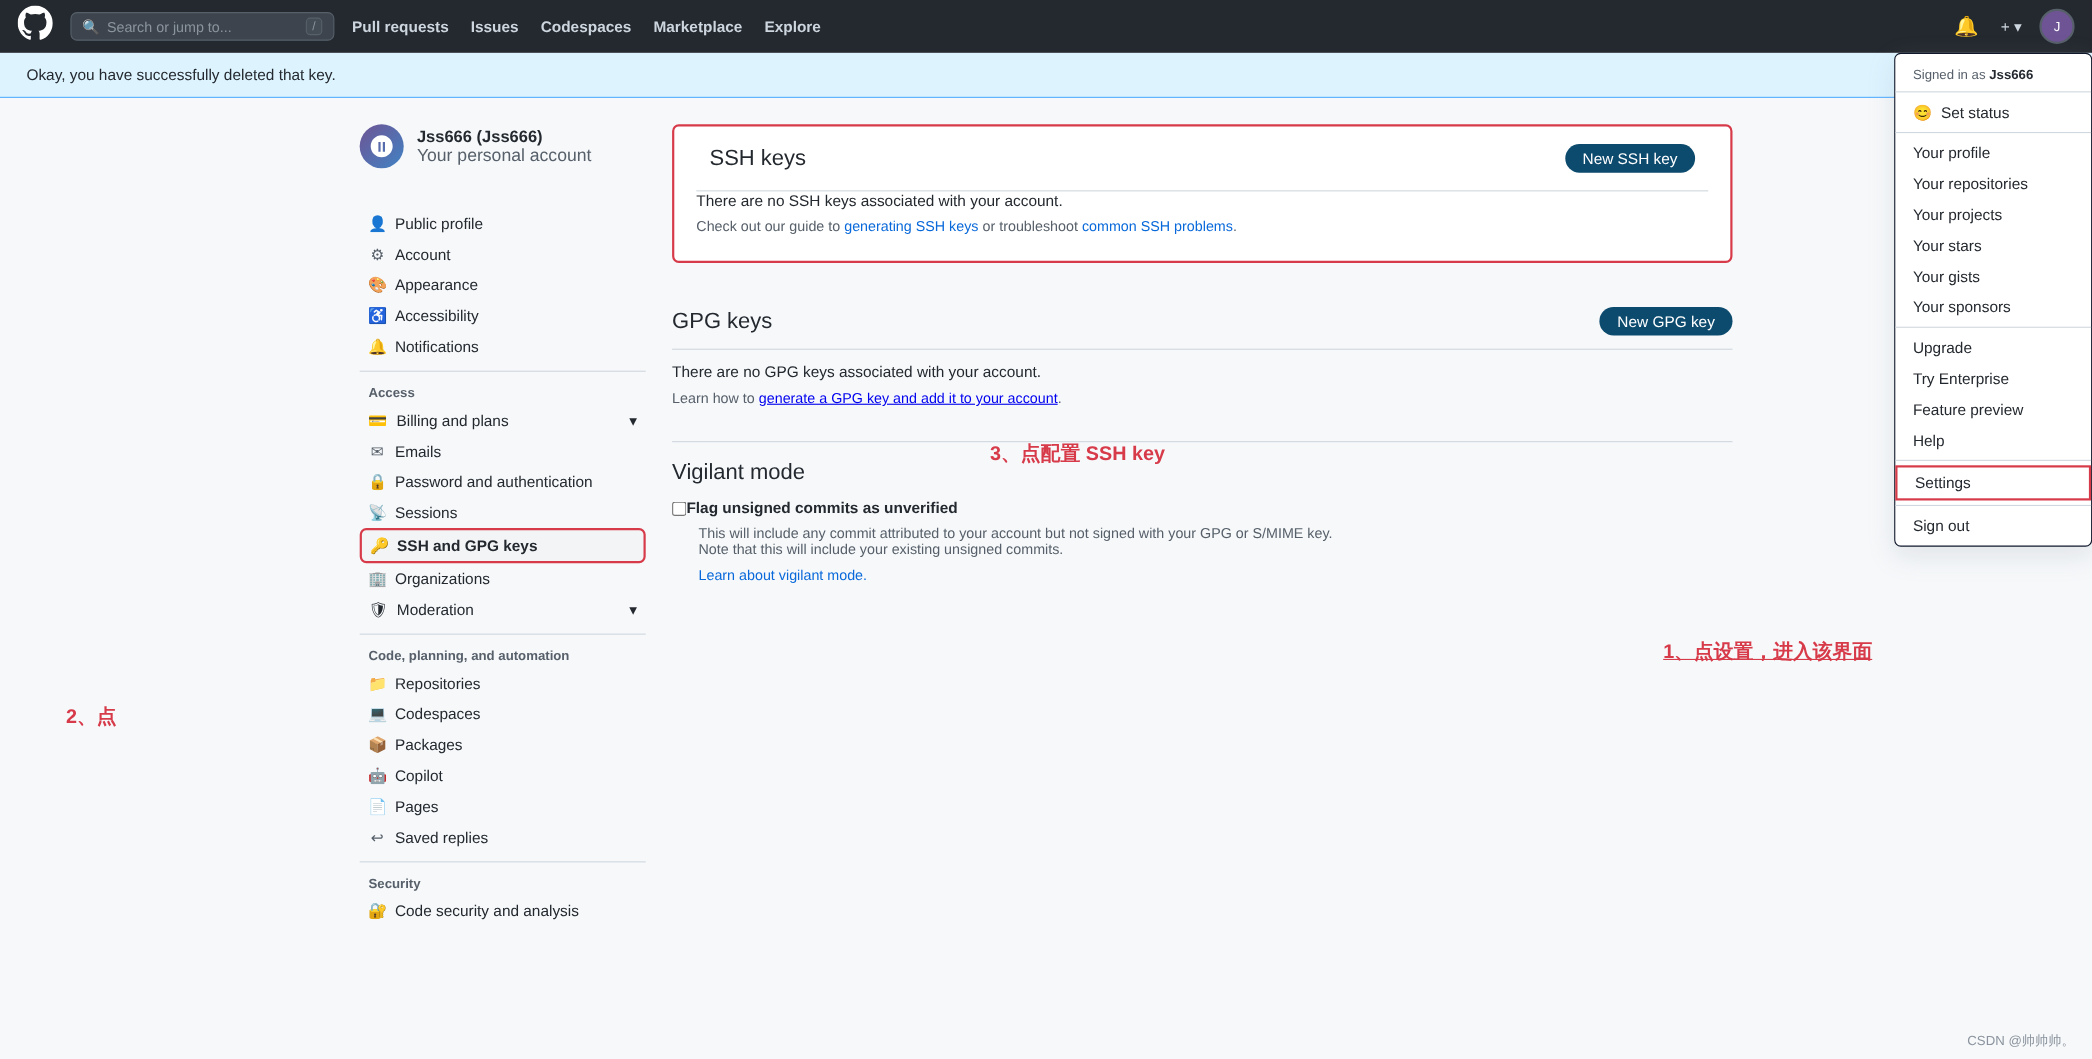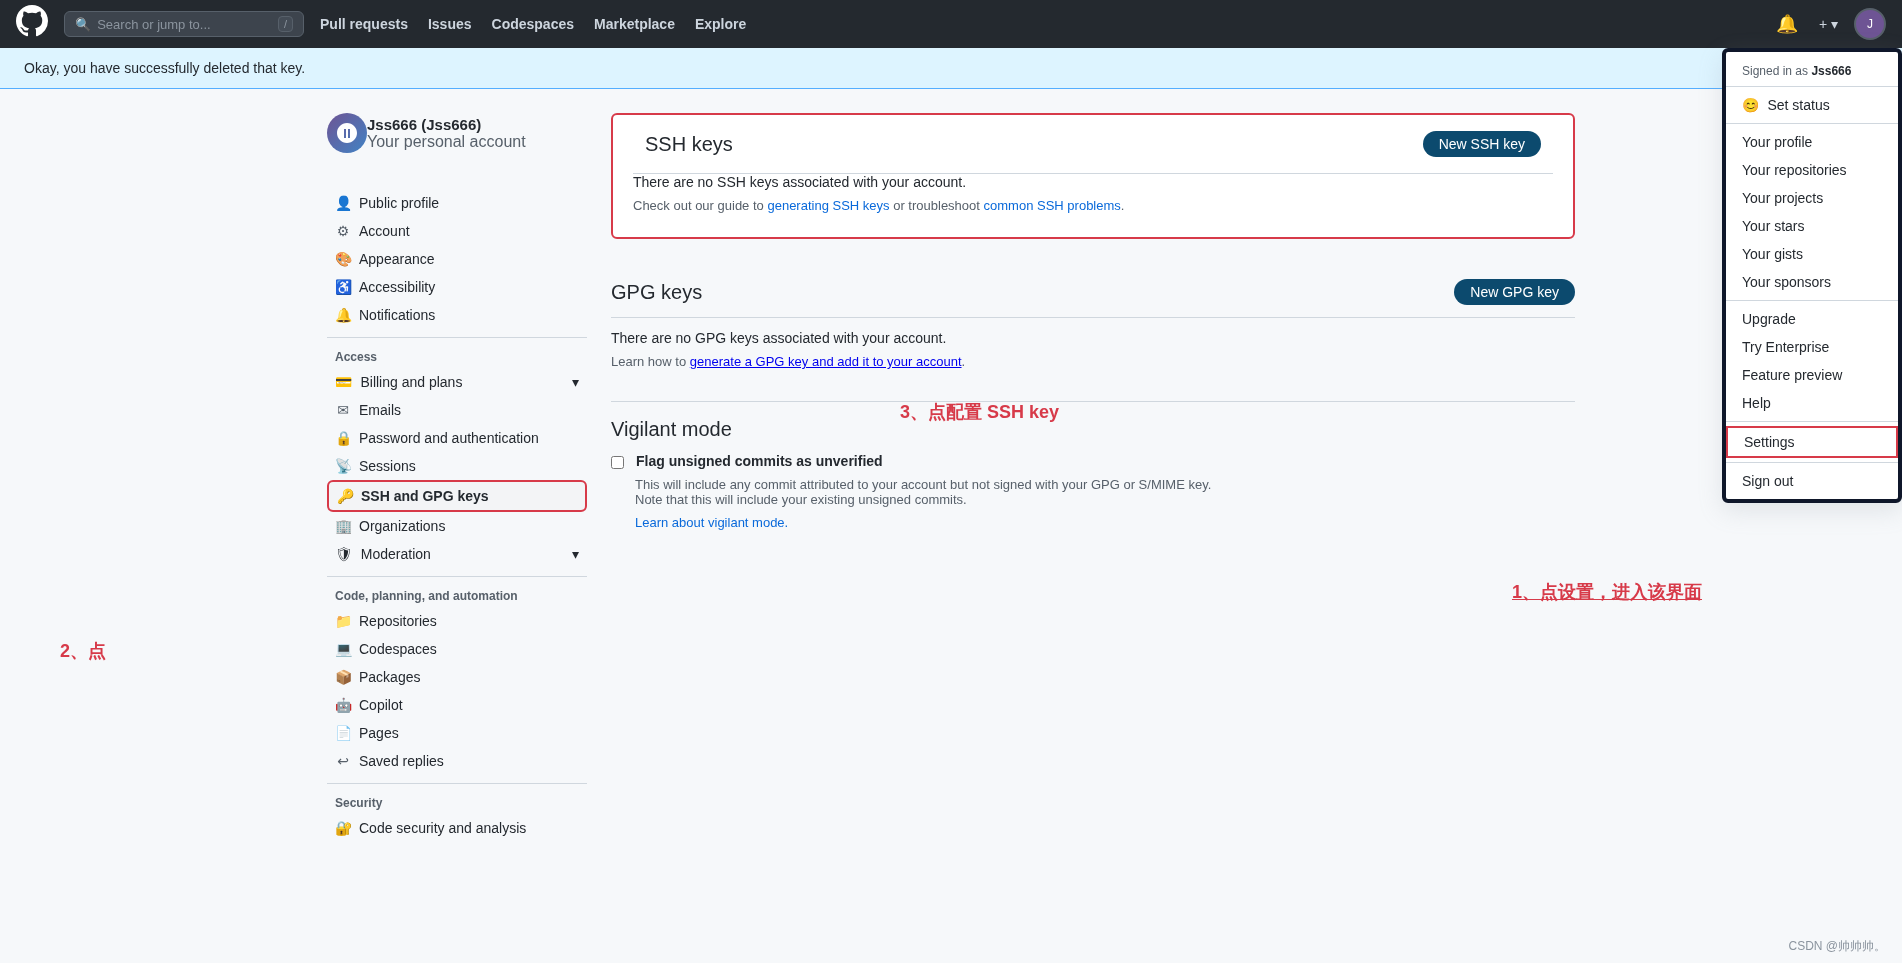--- a/index.html
+++ b/index.html
@@ -20,21 +20,21 @@
 
     
     .flash-banner { background: #ddf4ff; border-bottom: 1px solid #54aeff; padding: 12px 24px; font-size: 14px; color: #0969da; }
     .flash-banner span { color: #24292f; }
 
     
     .layout { display: flex; max-width: 1280px; margin: 0 auto; padding: 24px 16px; gap: 24px; }
 
     
     .sidebar { width: 260px; flex-shrink: 0; }
-    .sidebar-user { display: flex; align-items: center; gap: 0; margin-bottom: 20px; padding-bottom: 16px; }
+    .sidebar-user { display: flex; align-items: center; gap: 12px; margin-bottom: 20px; padding-bottom: 16px; }
     .sidebar-avatar { width: 40px; height: 40px; border-radius: 50%; background: linear-gradient(135deg, #6e5494, #4183c4); display: flex; align-items: center; justify-content: center; color: white; font-size: 16px; }
     .sidebar-username { font-weight: 600; font-size: 15px; }
     .sidebar-subtitle { font-size: 16px; color: #57606a; }
     .sidebar-section-label { font-size: 12px; color: #57606a; font-weight: 600; text-transform: none; margin: 12px 0 4px 8px; }
     .sidebar-item { display: flex; align-items: center; gap: 8px; padding: 6px 8px; border-radius: 6px; cursor: pointer; color: #24292f; text-decoration: none; font-size: 14px; position: relative; }
     .sidebar-item.active { background: #f3f4f6; font-weight: 600; }
     .sidebar-item .icon { width: 16px; text-align: center; color: #57606a; flex-shrink: 0; }
     .sidebar-divider { border: none; border-top: 1px solid #d0d7de; margin: 8px 0; }
 
     
@@ -58,28 +58,28 @@
     
     .gpg-section { margin-bottom: 24px; }
     .gpg-header { display: flex; align-items: center; justify-content: space-between; padding: 16px 0 12px; border-bottom: 1px solid #d0d7de; margin-bottom: 12px; }
     .gpg-title { font-size: 20px; font-weight: 400; }
     .gpg-body p { color: #24292f; margin-bottom: 8px; font-size: 14px; }
     .gpg-body .hint { color: #57606a; font-size: 13px; }
 
     
     .vigilant-section { padding-top: 8px; }
     .vigilant-header { font-size: 20px; font-weight: 400; margin-bottom: 12px; }
-    .vigilant-row { display: flex; align-items: flex-start; gap: 12px; margin-bottom: 8px; }
+    .vigilant-row { display: flex; align-items: flex-start; gap: 0; margin-bottom: 8px; }
     .vigilant-row input[type=checkbox] { margin-top: 3px; }
     .vigilant-label { font-weight: 600; font-size: 14px; }
     .vigilant-desc { font-size: 13px; color: #57606a; margin-left: 24px; }
     .vigilant-link { color: #0969da; text-decoration: none; font-size: 13px; margin-left: 24px; margin-top: 8px; display: block; }
 
     
-    .dropdown-menu { position: absolute; top: 48px; right: 0; background: white; border: 4px solid #0f172a; border-radius: 6px; box-shadow: 0 8px 24px rgba(140,149,159,0.2); width: 180px; z-index: 100; padding: 4px 0; }
+    .dropdown-menu { position: absolute; top: 48px; right: 0; background: white; border: 1px solid #0f172a; border-radius: 6px; box-shadow: 0 8px 24px rgba(140,149,159,0.2); width: 180px; z-index: 100; padding: 4px 0; }
     .dropdown-header { padding: 8px 16px; font-size: 12px; color: #57606a; border-bottom: 1px solid #d0d7de; margin-bottom: 4px; }
     .dropdown-header strong { color: #24292f; font-weight: 600; }
     .dropdown-item { display: flex; align-items: center; gap: 8px; padding: 6px 16px; font-size: 14px; color: #24292f; cursor: pointer; text-decoration: none; }
     .dropdown-item.settings-item { border: 2px solid #d73a49; }
     .dropdown-divider { border: none; border-top: 1px solid #d0d7de; margin: 4px 0; }
     .dropdown-dot { width: 8px; height: 8px; background: #0969da; border-radius: 50%; }
 
     
     .ssh-highlight { border: 2px solid #d73a49; background: #f3f4f6; }
 

